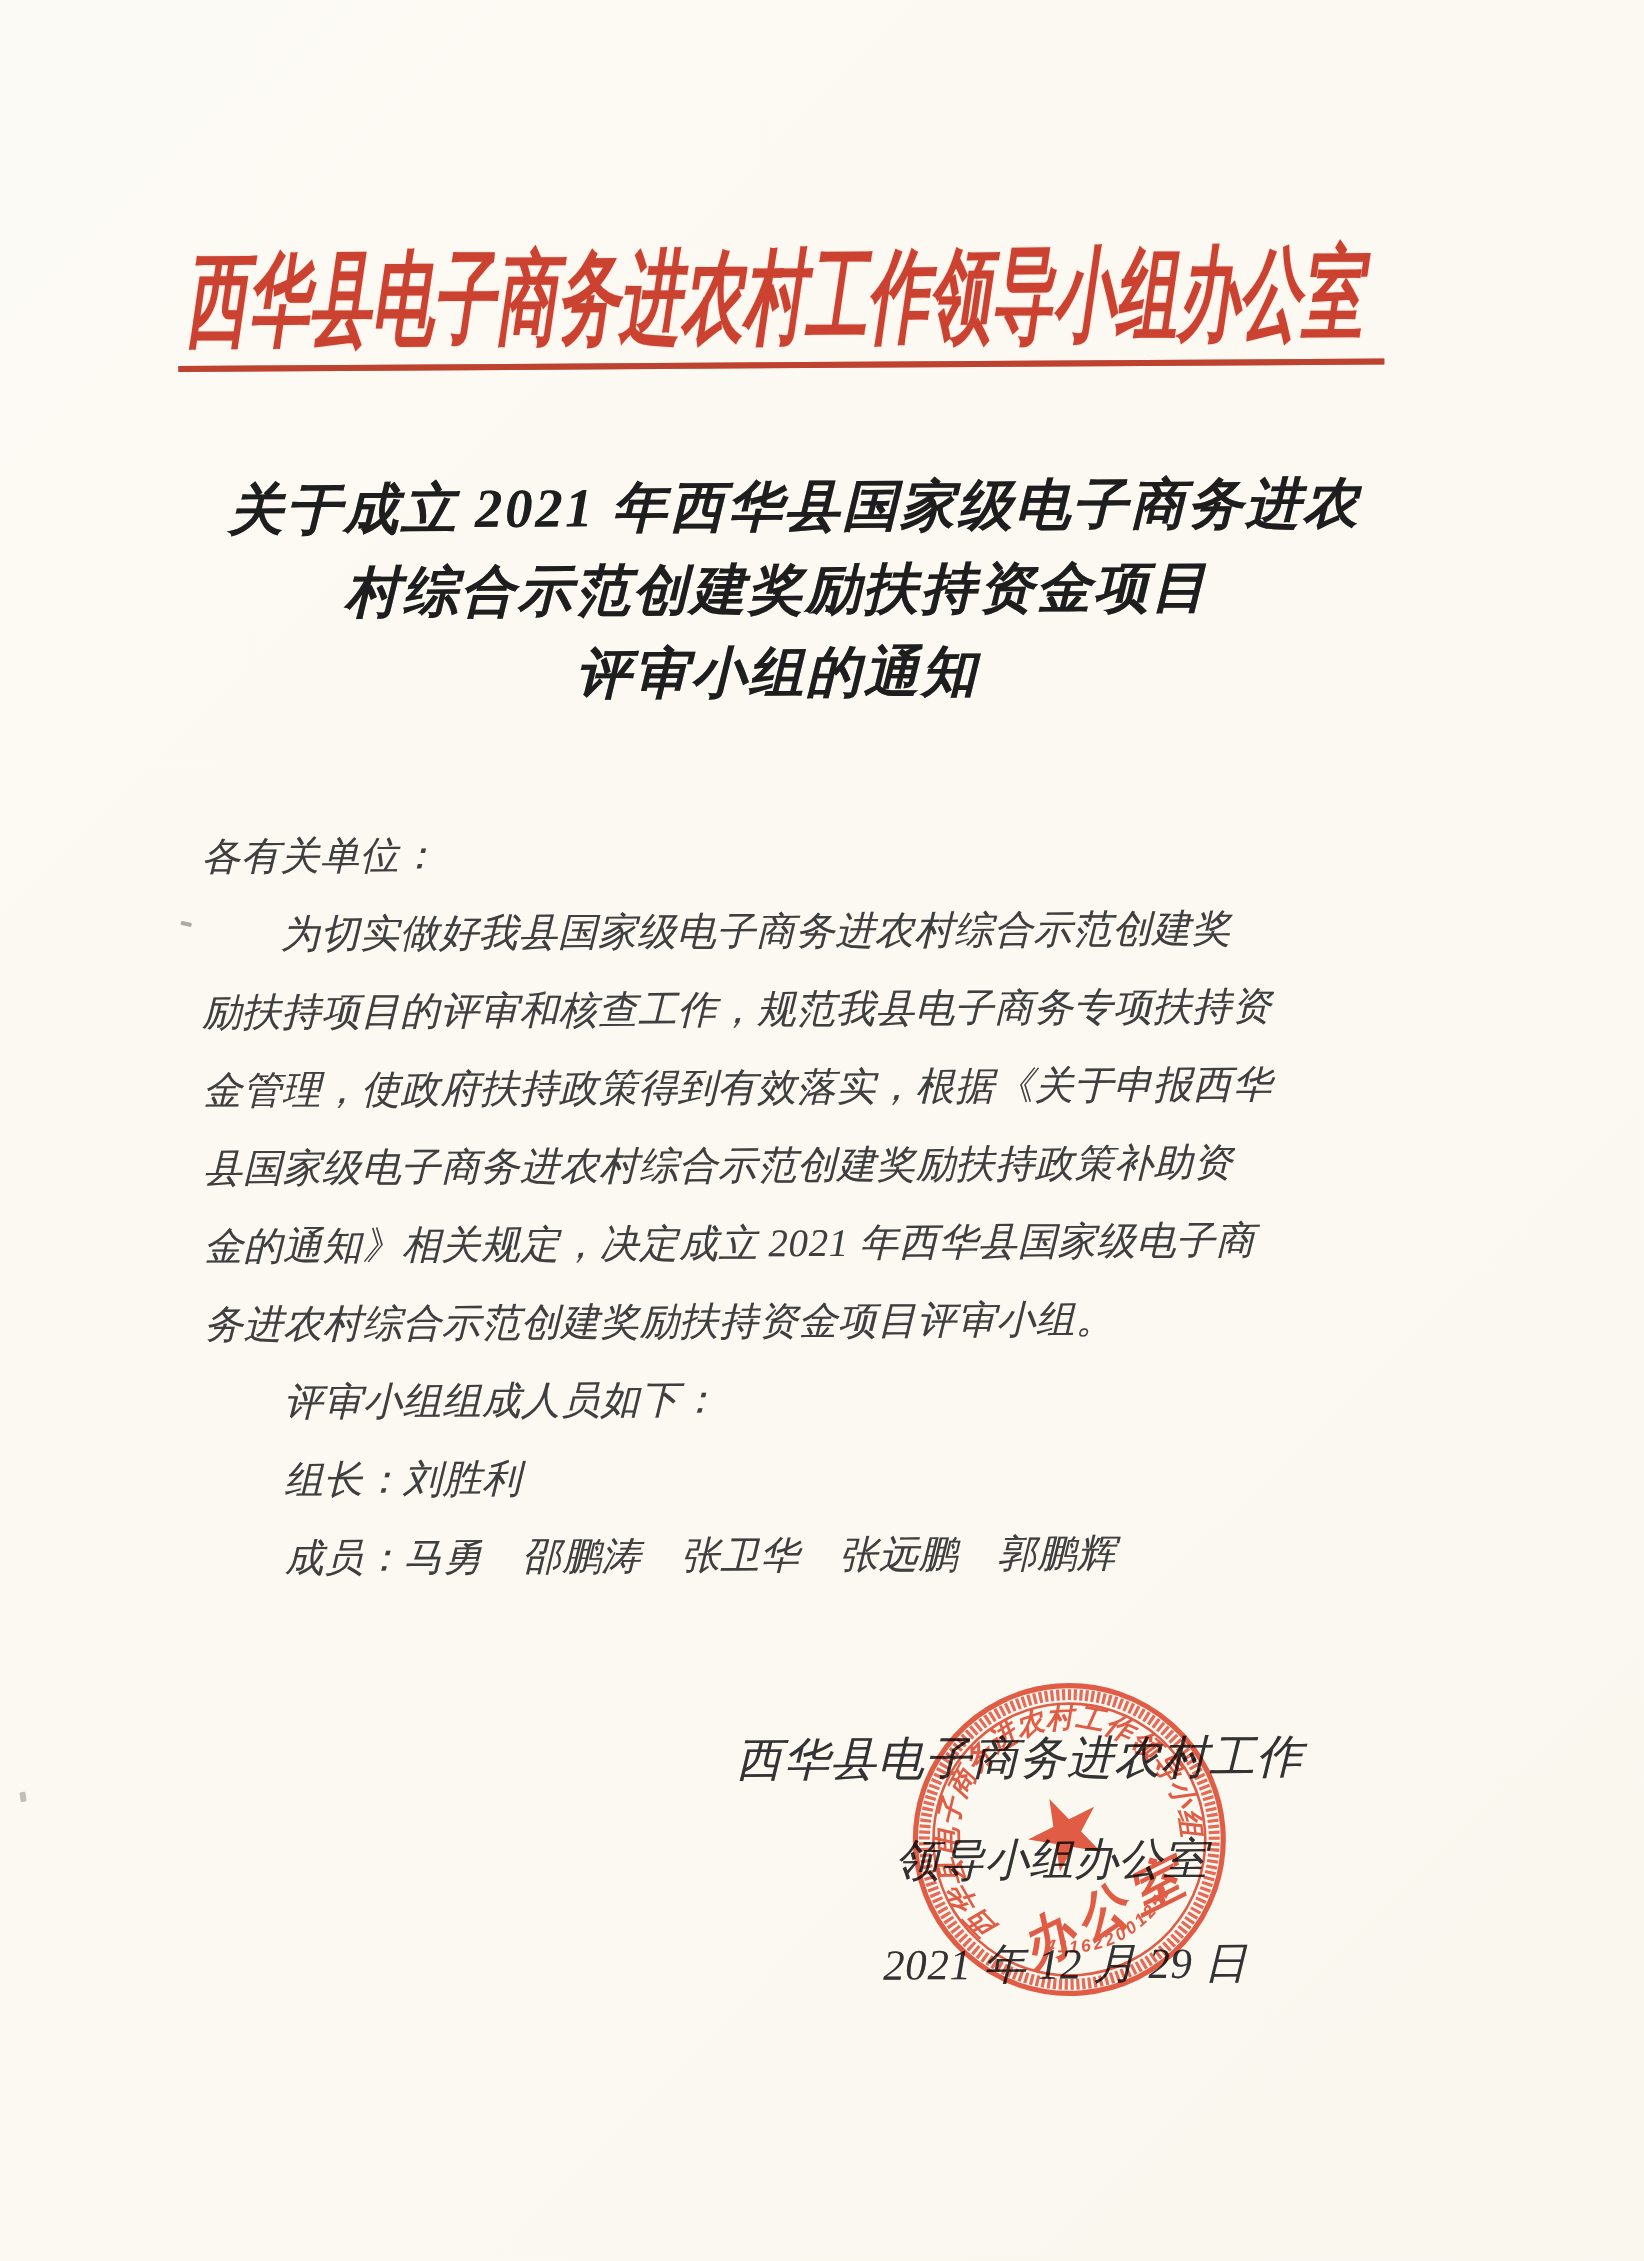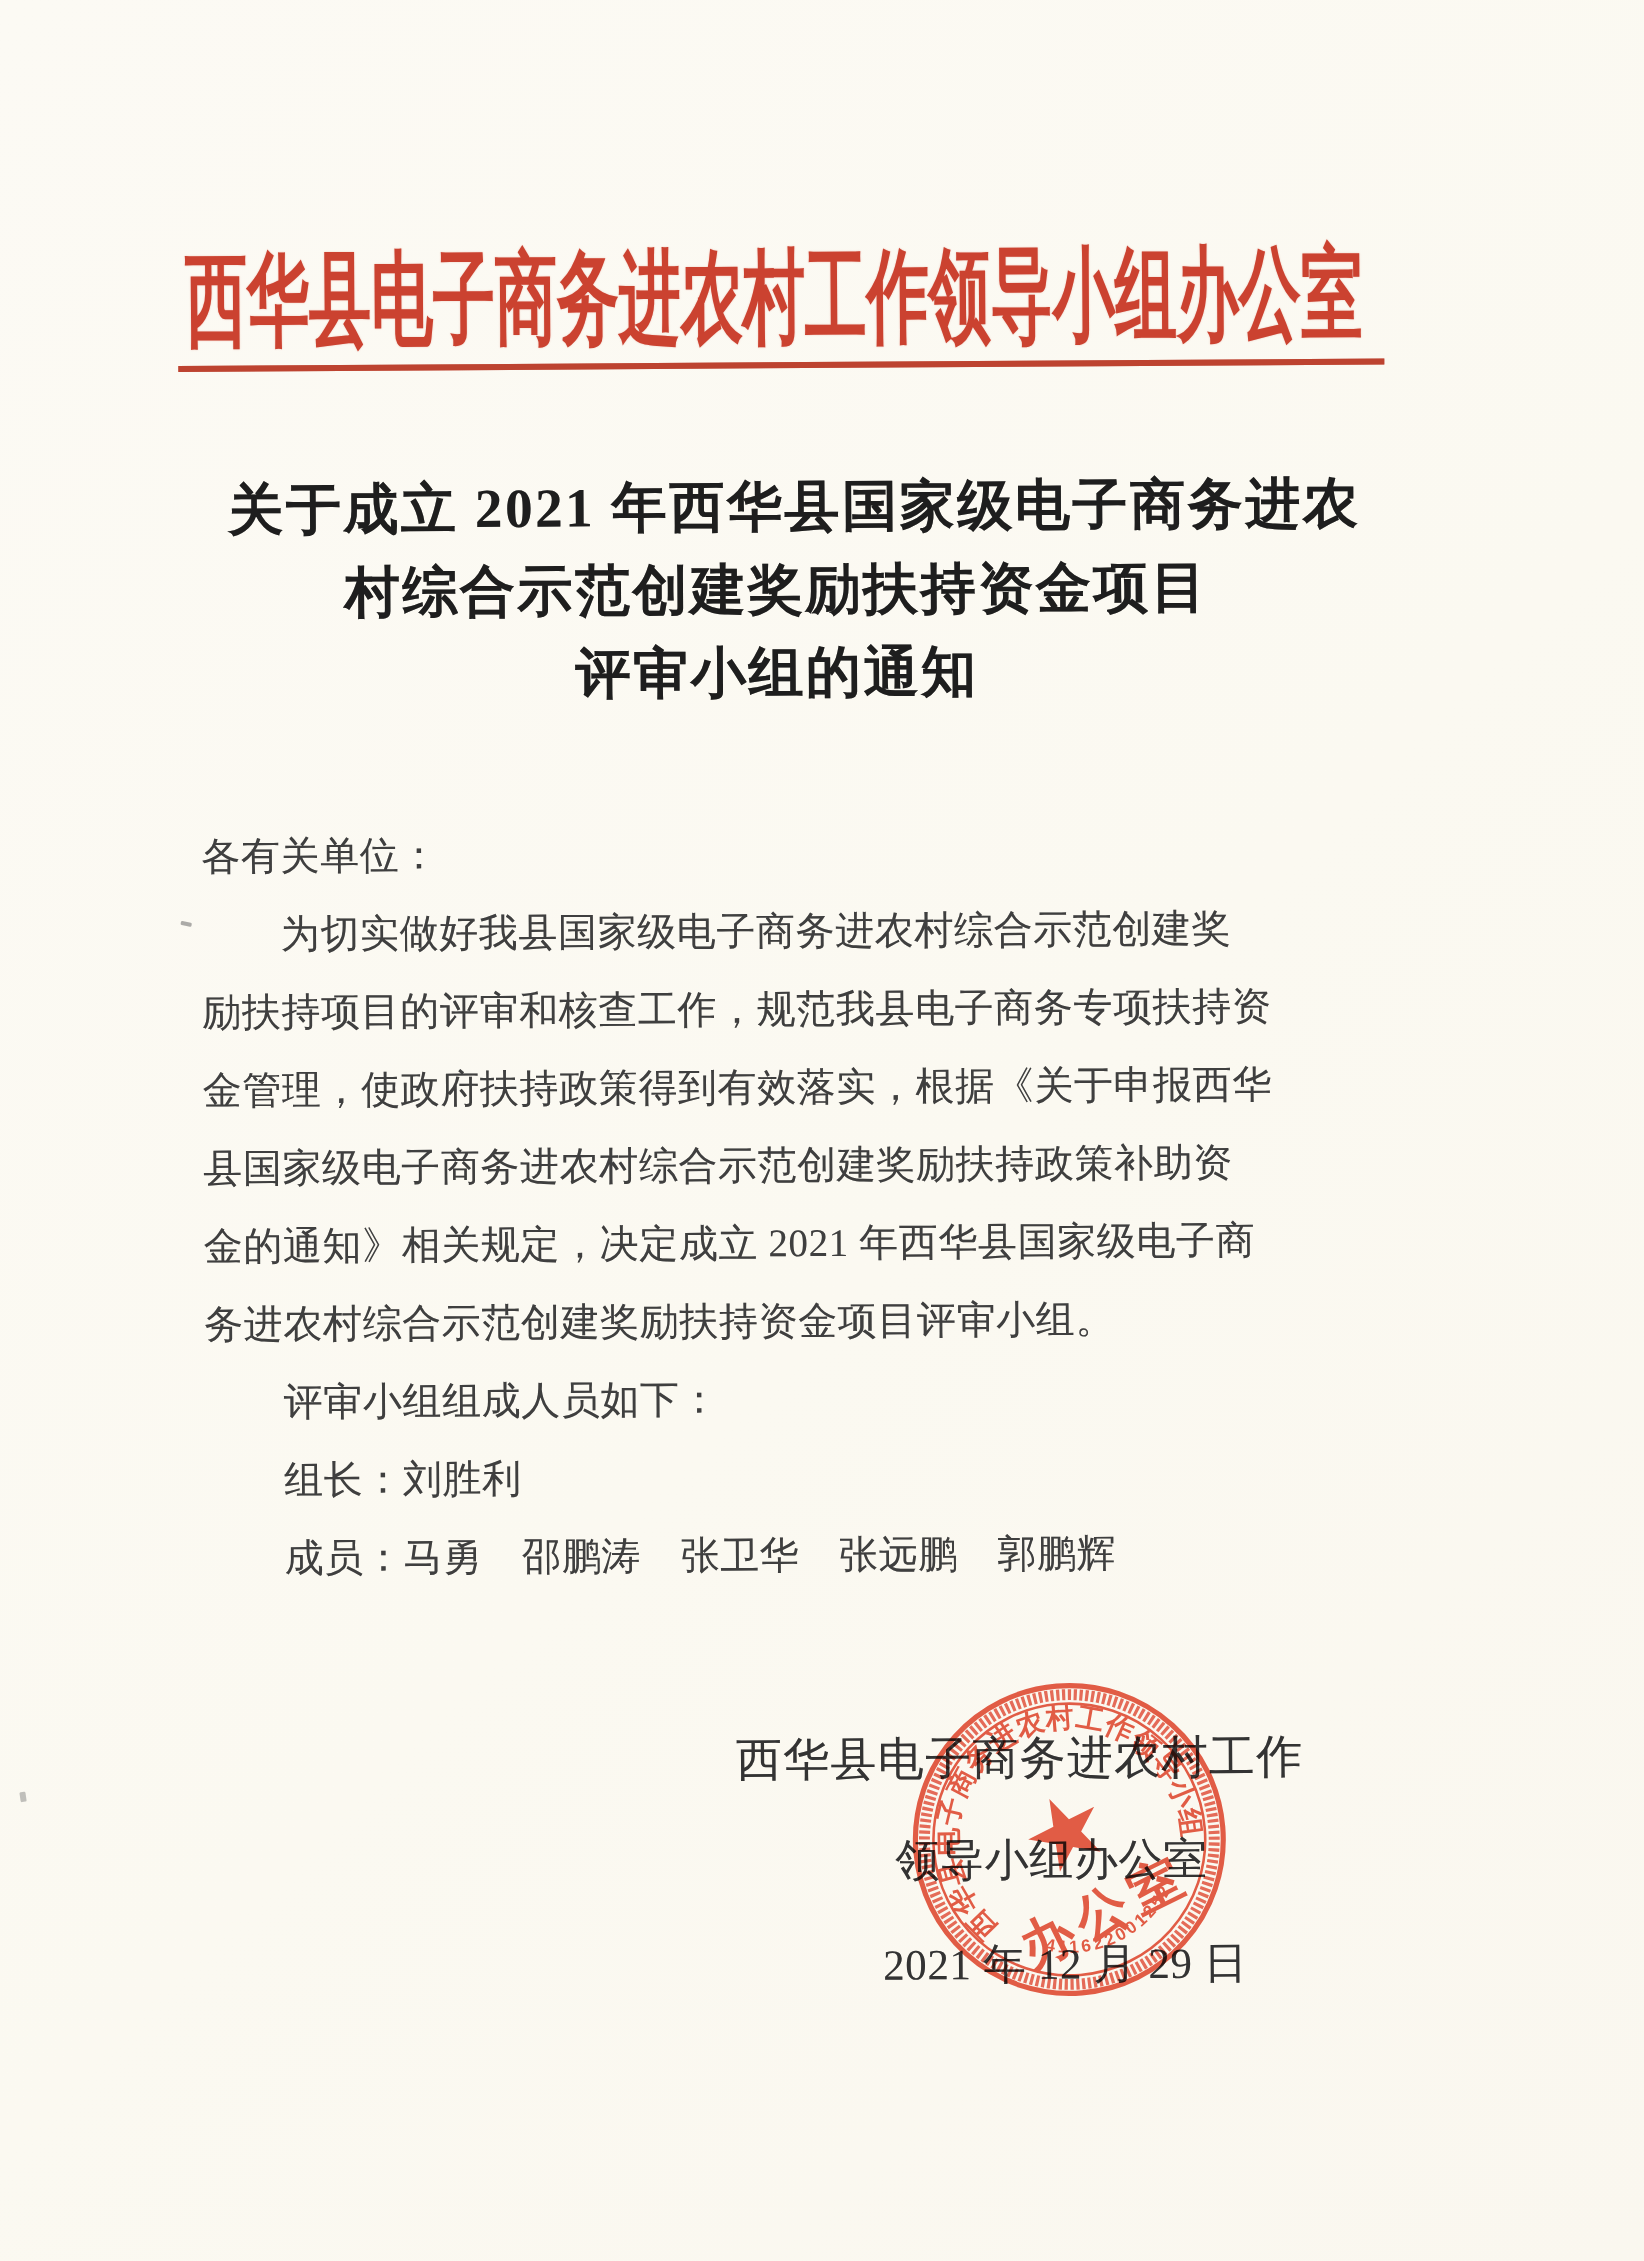--- a/index.html
+++ b/index.html
@@ -6,20 +6,21 @@
   body {
     width: 1644px; height: 2261px;
     background: #fbf9f2;
     overflow: hidden;
     position: relative;
     font-family: "Liberation Serif", "DejaVu Serif", serif;
   }
   .page {
     position: absolute; inset: 0;
     background: linear-gradient(135deg, #fcfaf4 0%, #fbf9f1 55%, #faf7ef 100%);
+    font-style: italic;
   }
   .tilt {
     position: absolute; inset: 0;
     transform: rotate(-0.35deg);
     transform-origin: 50% 50%;
   }
   .org-header {
     position: absolute; left: 190px; top: 246px;
     width: 1190px;
     font-size: 62px; font-weight: 700;

